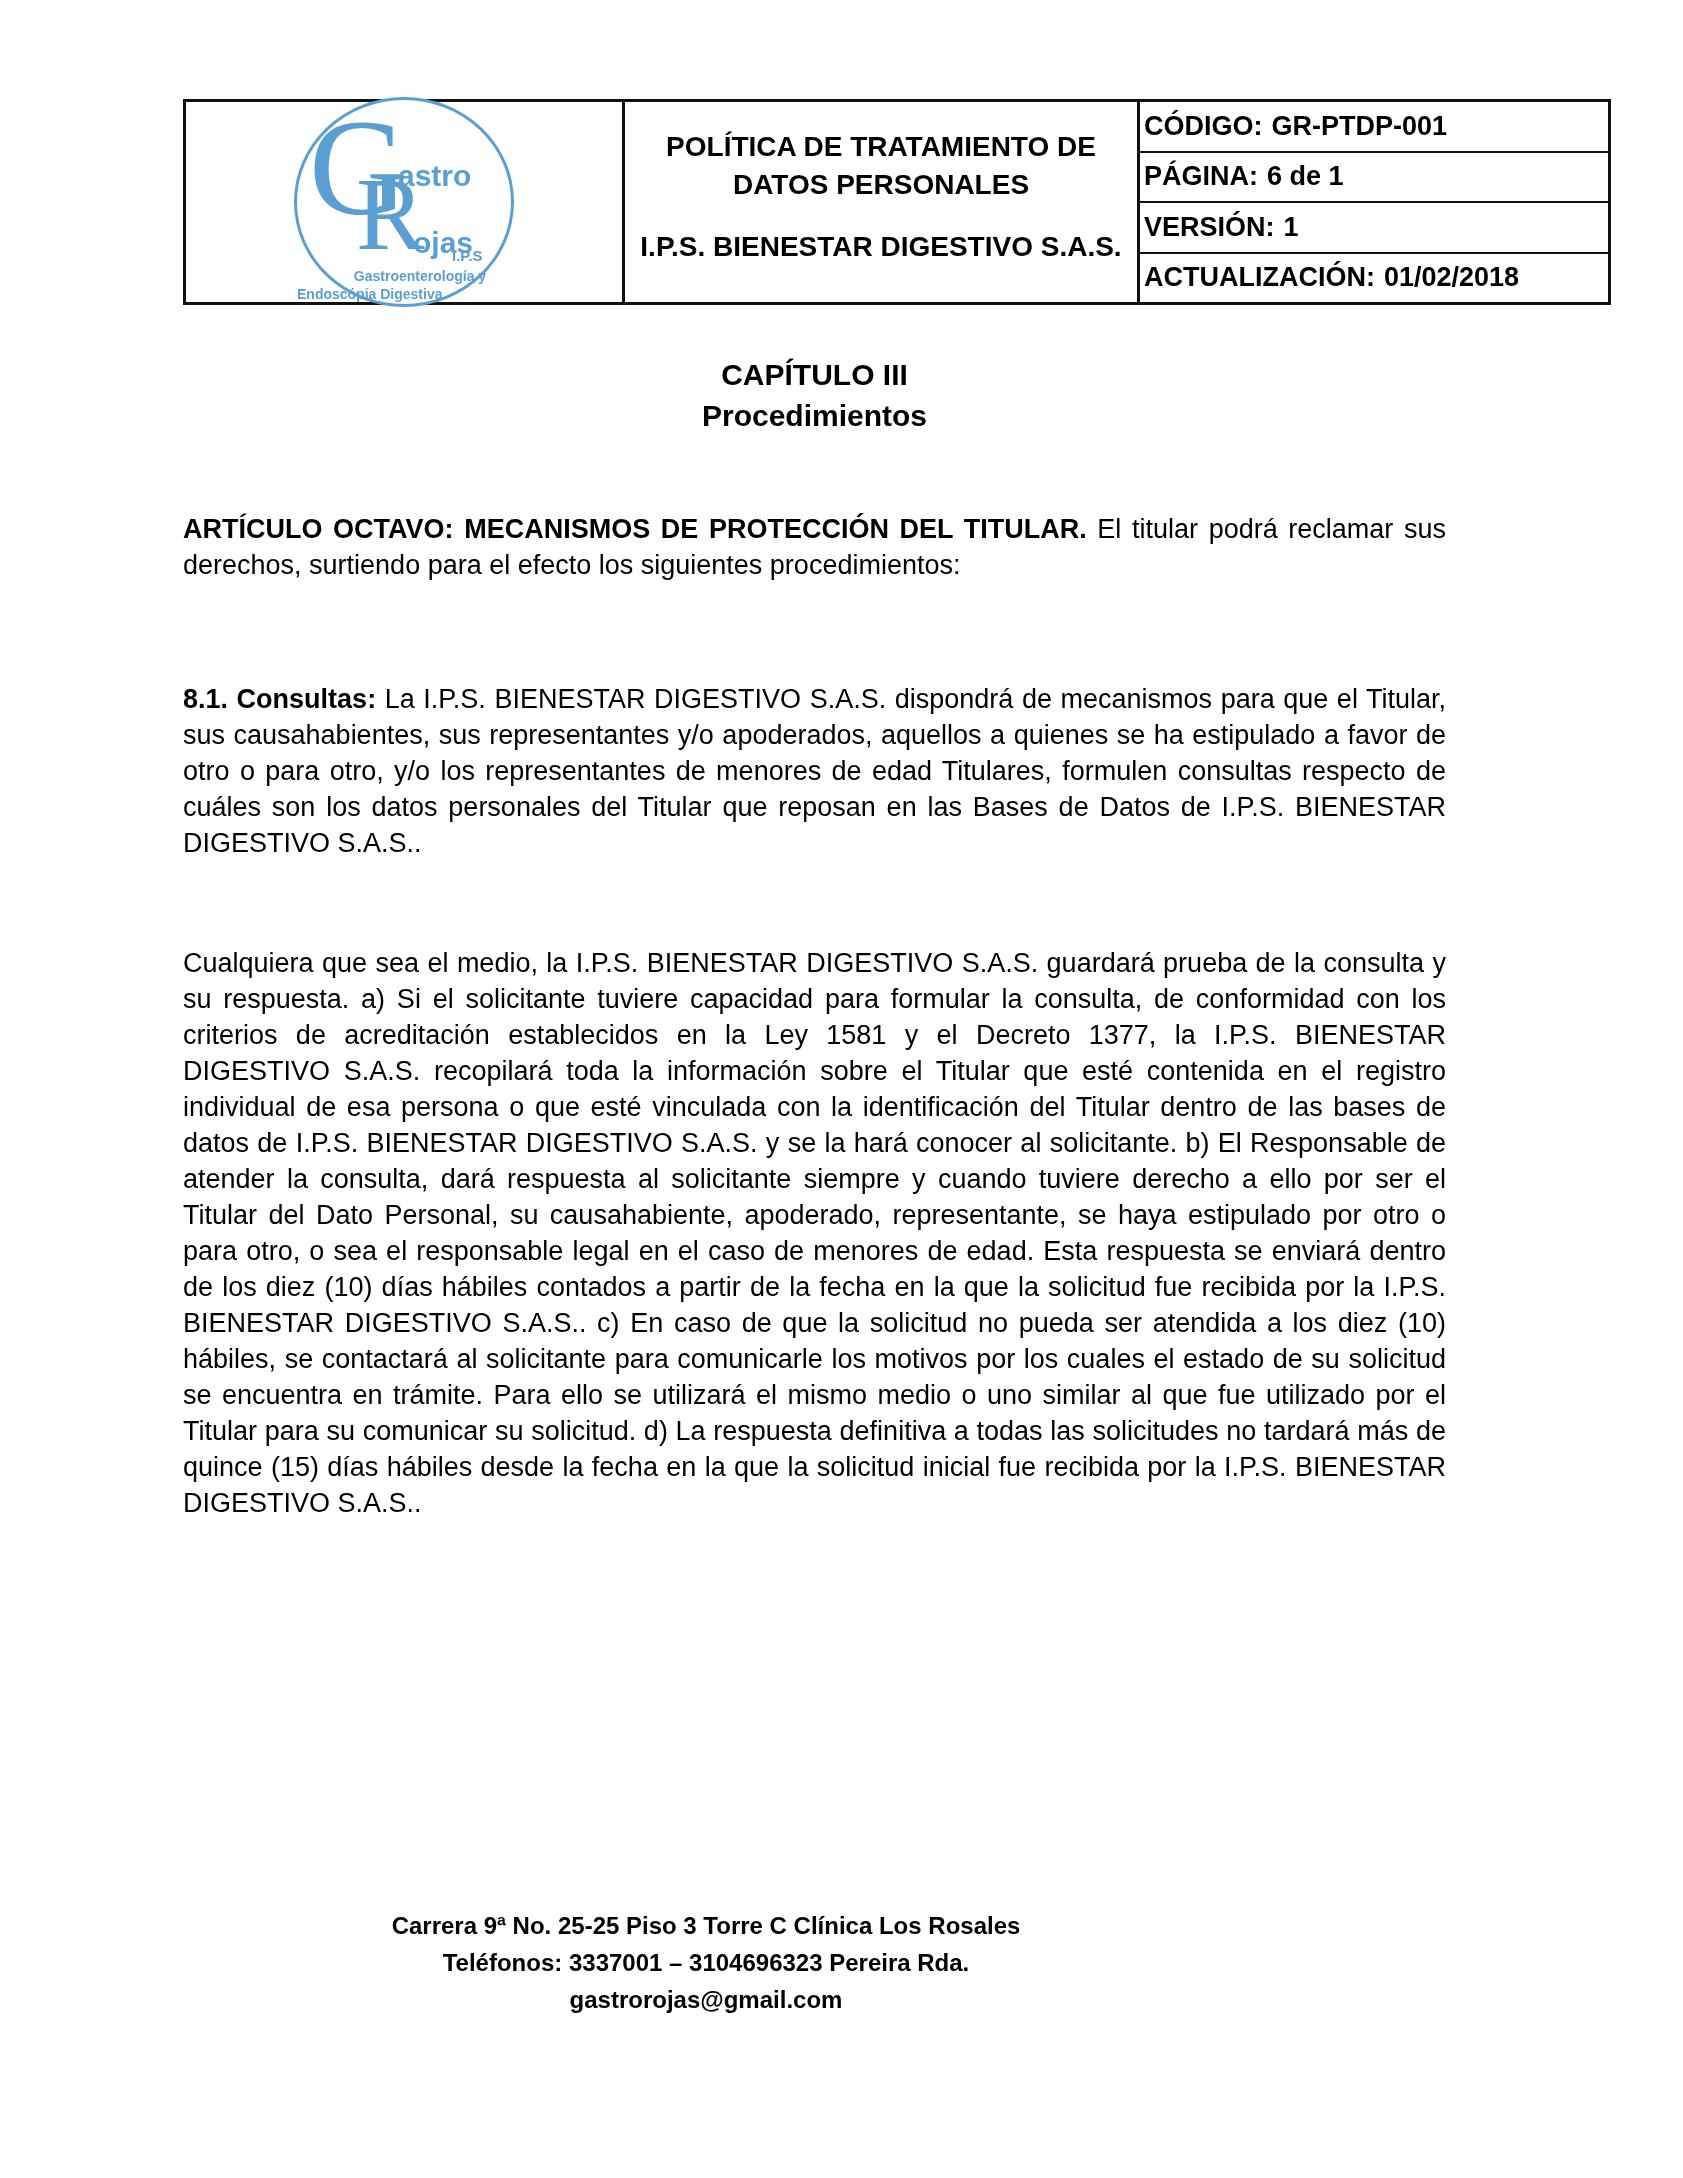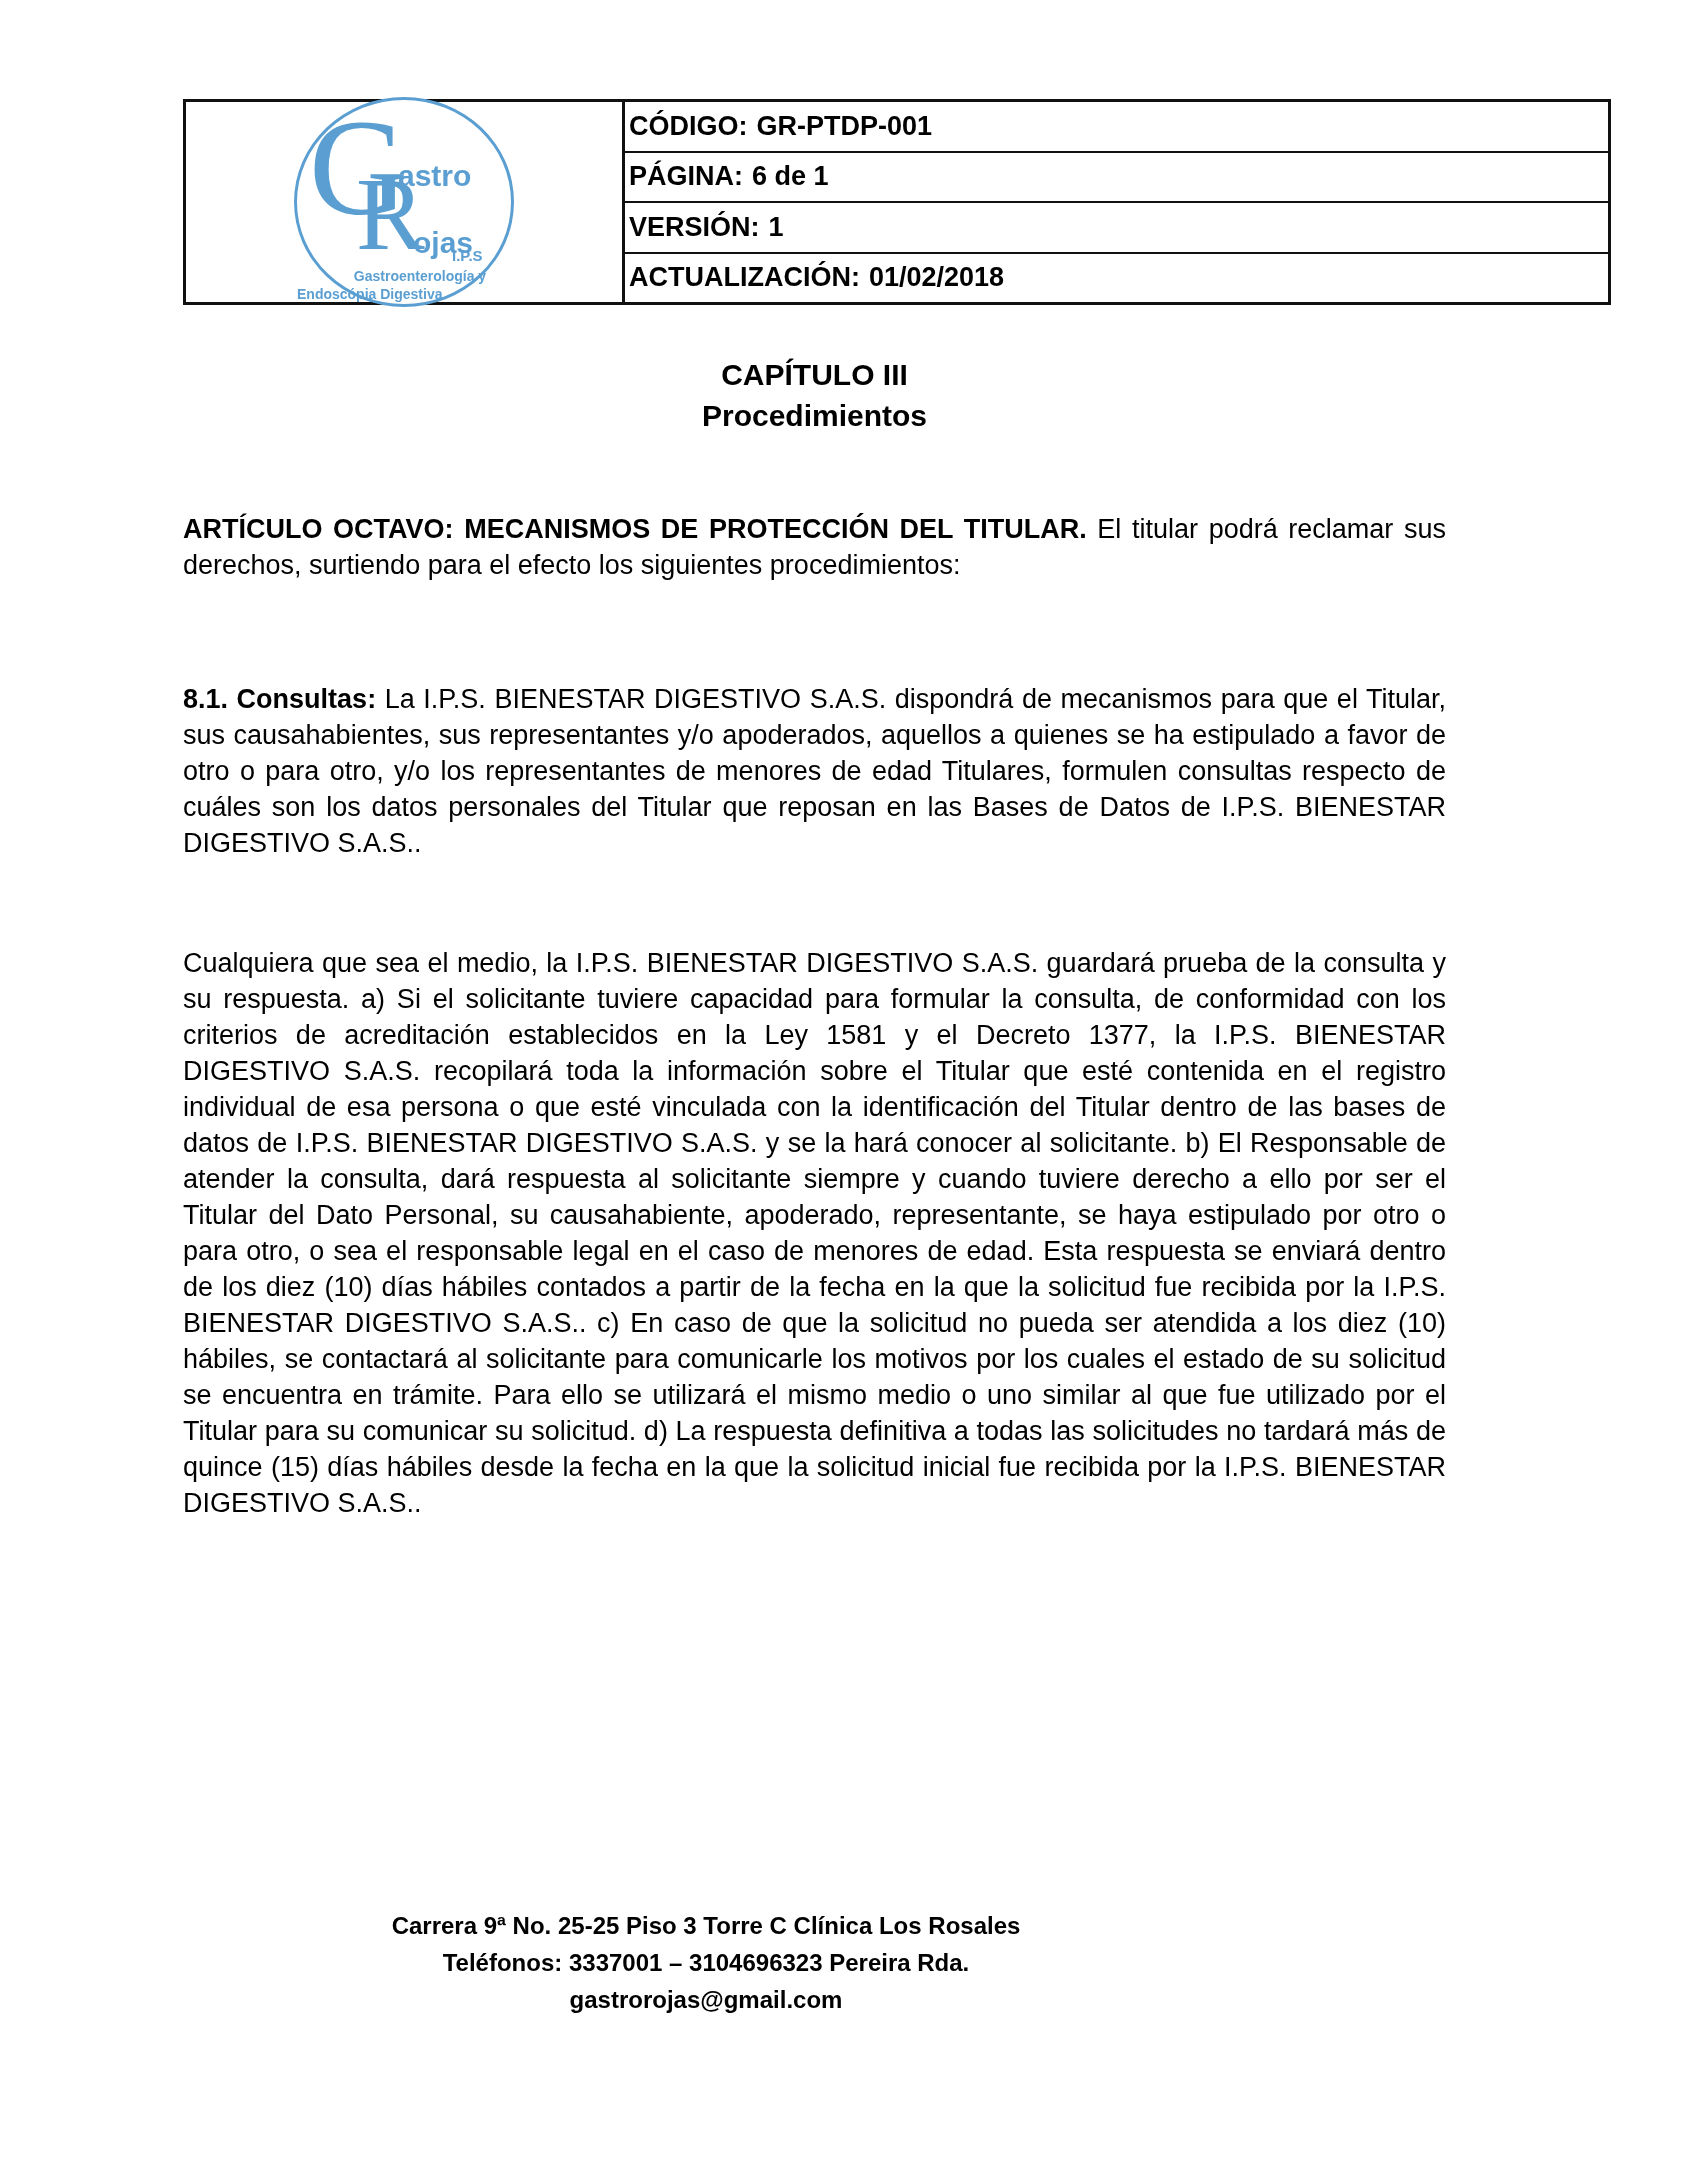--- a/index.html
+++ b/index.html
@@ -95,20 +95,25 @@
         <span class="lg-g">G</span>
         <span class="lg-astro">astro</span>
         <span class="lg-r">R</span>
         <span class="lg-ojas">ojas</span>
         <span class="lg-ips">I.P.S</span>
         <span class="lg-tag1">Gastroenterología y</span>
         <span class="lg-tag2">Endoscópia Digestiva</span>
       </div>
     </div>
 
+    <div class="title-cell">
+      <div>POLÍTICA DE TRATAMIENTO DE</div>
+      <div>DATOS PERSONALES</div>
+      <div class="subtitle">I.P.S. BIENESTAR DIGESTIVO S.A.S.</div>
+    </div>
 
     <div class="meta-cell">
       <div class="meta-row">
         <span class="lbl">CÓDIGO:</span>
         <span class="val">GR-PTDP-001</span>
       </div>
       <div class="meta-row">
         <span class="lbl">PÁGINA:</span>
         <span class="val">6 de 1</span>
       </div>

